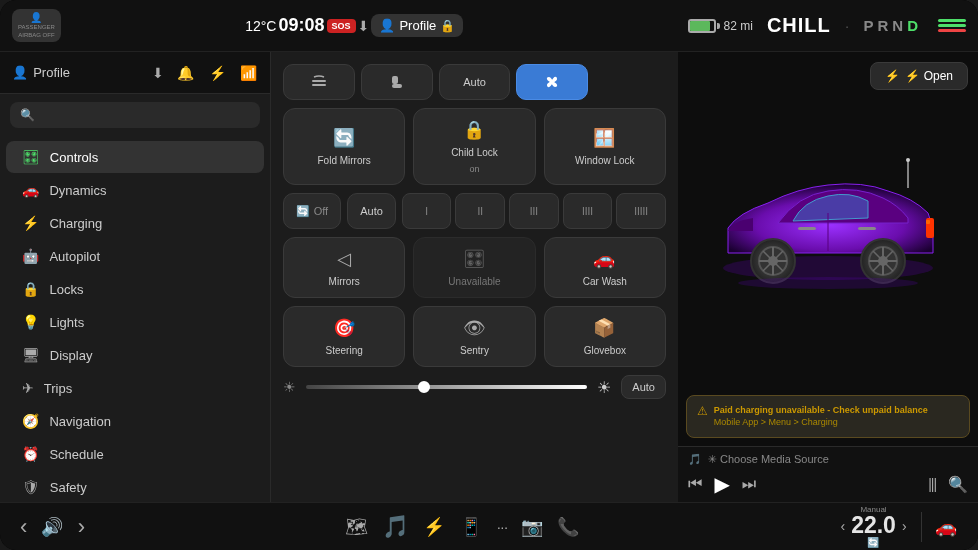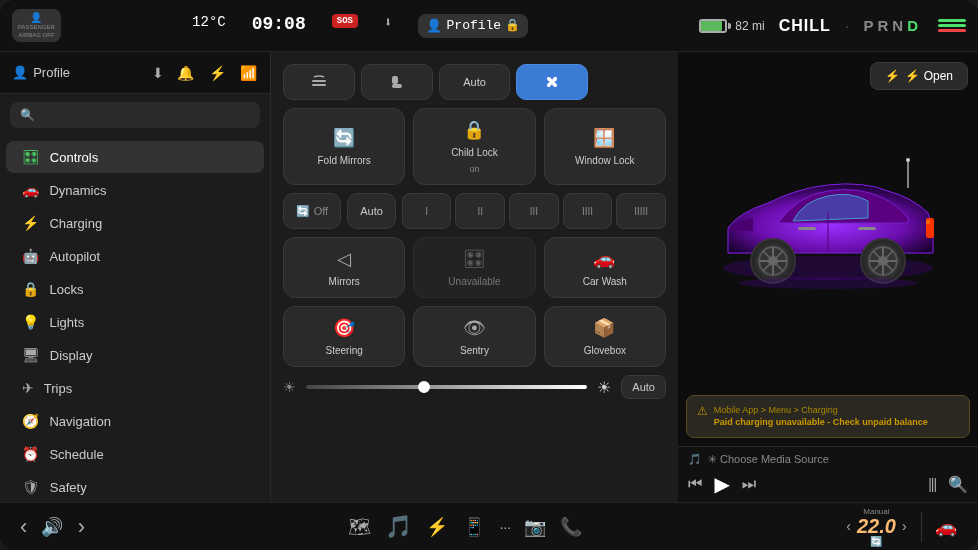--- a/index.html
+++ b/index.html
@@ -43,23 +43,22 @@
       padding: 3px 6px;
       font-size: 7px;
       color: #aaa;
       display: flex;
       flex-direction: column;
       align-items: center;
       line-height: 1.2;
     }
     .top-bar-center {
       display: flex;
-      align-items: flex-start;
-      gap: 26px;
-      font-family: Liberation Mono, monospace;
+      align-items: center;
+      gap: 2px;
     }
     .temp-display {
       font-size: 14px;
       color: #fff;
     }
     .time-display {
       font-size: 18px;
       font-weight: 600;
       color: #fff;
     }
@@ -114,21 +113,21 @@
       border-radius: 1px;
       width: 85%;
     }
     .battery-tip {
       width: 3px;
       height: 6px;
       background: #aaa;
       border-radius: 0 2px 2px 0;
     }
     .chill-label {
-      font-size: 16px;
+      font-size: 20px;
       font-weight: 700;
       color: #fff;
       letter-spacing: 1px;
     }
     .prnd-display {
       display: flex;
       gap: 4px;
       font-size: 15px;
       font-weight: 600;
     }
@@ -458,25 +457,24 @@
       color: #aaa;
       cursor: pointer;
     }
     .bottom-icon.green { color: #1db954; }
     .speed-display {
       display: flex;
       flex-direction: column;
       align-items: center;
     }
     .speed-value {
-      font-size: 20px;
+      font-size: 23px;
       font-weight: 700;
-      color: #fdba74;
+      color: #e5e5e5;
       line-height: 1;
-      font-style: italic;
     }
     .speed-unit { font-size: 9px; color: #888; }
     .manual-label { font-size: 8px; color: #888; }
     .speed-arrow { font-size: 14px; color: #aaa; cursor: pointer; }
     
     .vdivider {
       width: 1px;
       height: 30px;
       background: #333;
     }
@@ -756,22 +754,22 @@
           <rect x="100" y="104" width="18" height="3" rx="2" fill="#888"></rect>
           <rect x="160" y="104" width="18" height="3" rx="2" fill="#888"></rect>
 
           <ellipse cx="130" cy="160" rx="90" ry="6" fill="rgba(100,0,200,0.2)"></ellipse>
         </svg>
       </div>
 
       <div class="charging-warning">
         <span class="warning-icon">⚠</span>
         <div>
+          <div class="warning-text" style="font-weight:600;color:#cc9900">Paid charging unavailable - Check unpaid balance</div>
           <div class="warning-text">Mobile App &gt; Menu &gt; Charging</div>
-          <div class="warning-text" style="font-weight:600;color:#cc9900">Paid charging unavailable - Check unpaid balance</div>
         </div>
       </div>
 
       <div class="media-player">
         <div class="media-source">
           <span>🎵</span>
           <span>✳ Choose Media Source</span>
         </div>
         <div class="media-controls">
           <span class="media-btn">⏮</span>

